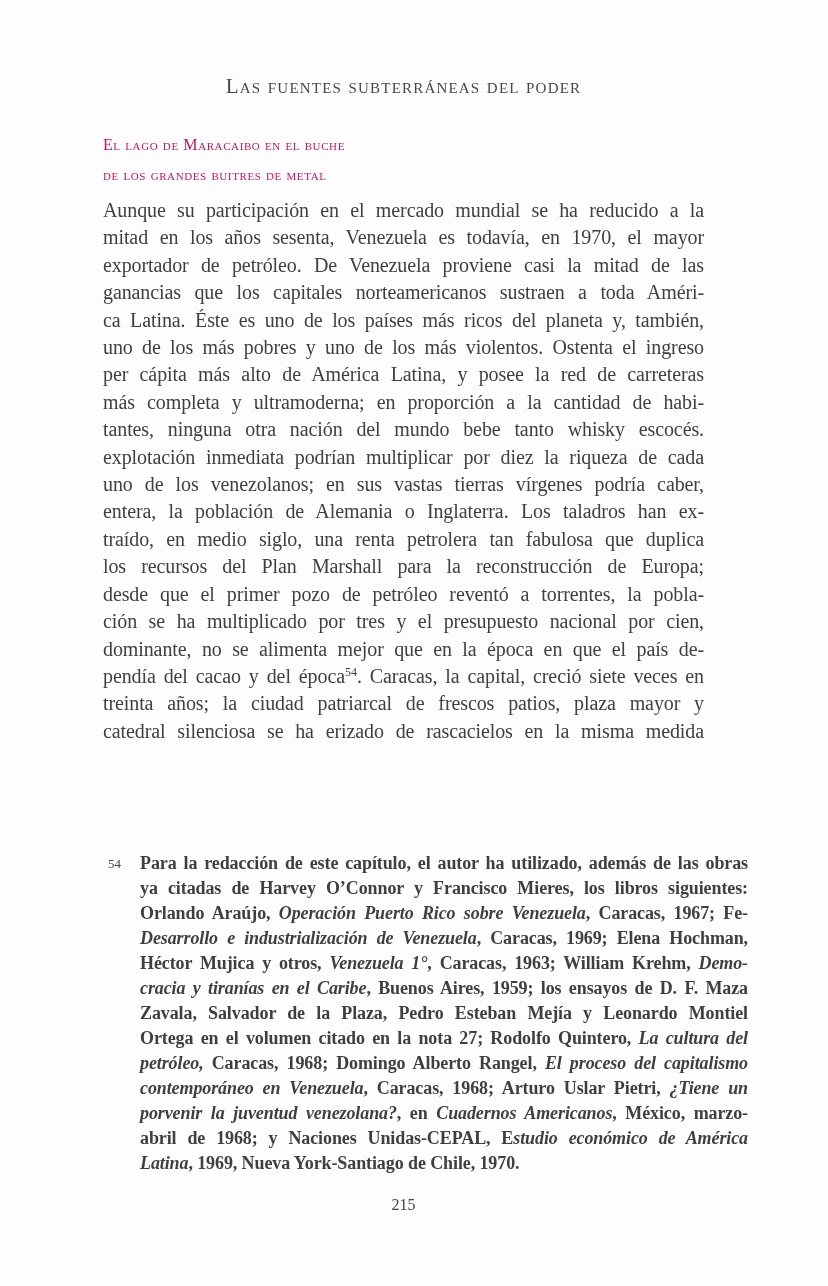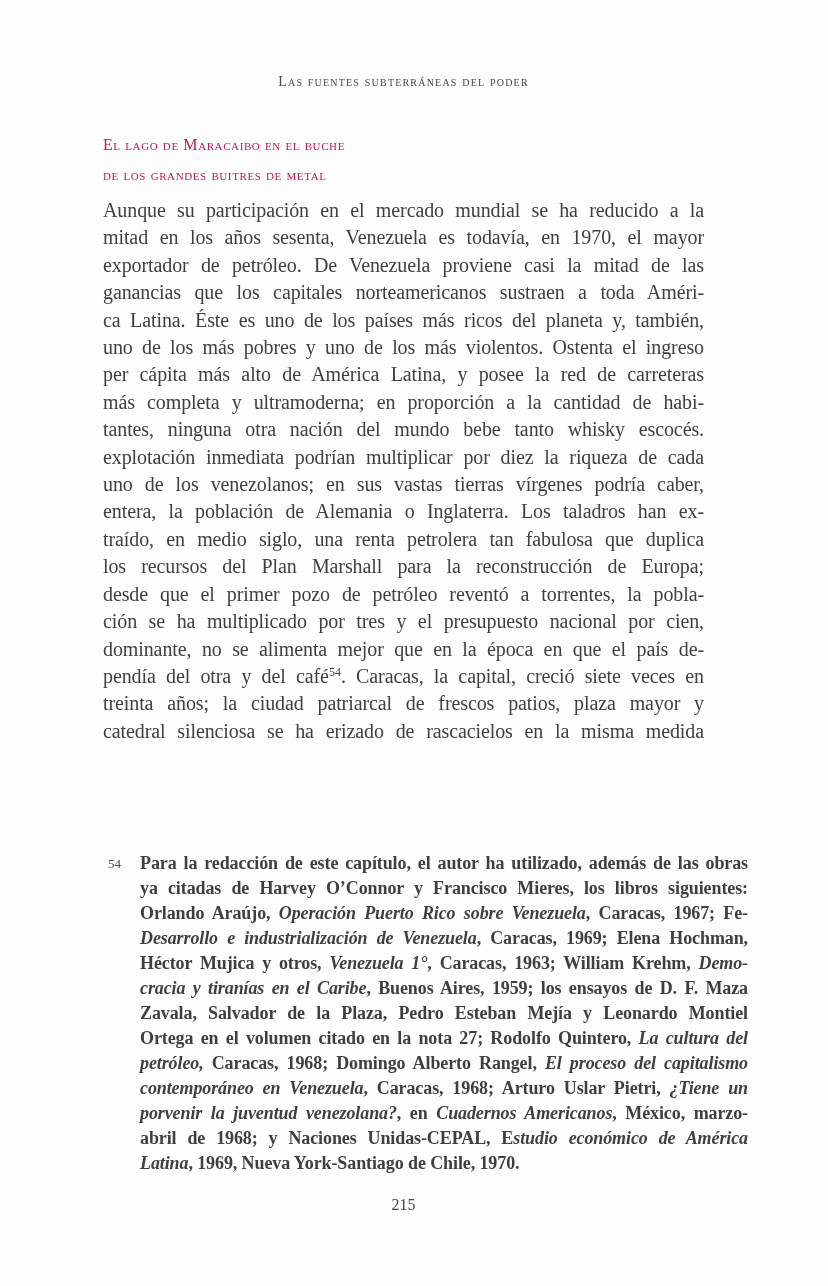--- a/index.html
+++ b/index.html
@@ -13,21 +13,21 @@
     color: #3f3f41;
     overflow: hidden;
   }
   .running-head {
     position: absolute;
     top: 74px;
     left: 103px;
     width: 601px;
     text-align: center;
     font-variant: small-caps;
-    font-size: 14px;
+    font-size: 21px;
     letter-spacing: 1.2px;
     color: #48484a;
   }
   .section-title {
     position: absolute;
     top: 130px;
     left: 103px;
     width: 601px;
     font-variant: small-caps;
     font-size: 16px;
@@ -115,21 +115,21 @@
       <div class="body-line"><span>más completa y ultramoderna; en proporción a la cantidad de habi-</span></div>
       <div class="body-line"><span>tantes, ninguna otra nación del mundo bebe tanto whisky escocés.</span></div>
       <div class="body-line"><span>explotación inmediata podrían multiplicar por diez la riqueza de cada</span></div>
       <div class="body-line"><span>uno de los venezolanos; en sus vastas tierras vírgenes podría caber,</span></div>
       <div class="body-line"><span>entera, la población de Alemania o Inglaterra. Los taladros han ex-</span></div>
       <div class="body-line"><span>traído, en medio siglo, una renta petrolera tan fabulosa que duplica</span></div>
       <div class="body-line"><span>los recursos del Plan Marshall para la reconstrucción de Europa;</span></div>
       <div class="body-line"><span>desde que el primer pozo de petróleo reventó a torrentes, la pobla-</span></div>
       <div class="body-line"><span>ción se ha multiplicado por tres y el presupuesto nacional por cien,</span></div>
       <div class="body-line"><span>dominante, no se alimenta mejor que en la época en que el país de-</span></div>
-      <div class="body-line"><span>pendía del otra y del café</span><sup>54</sup><span>. Caracas, la capital, creció siete veces en</span></div>
+      <div class="body-line"><span>pendía del cacao y del época</span><sup>54</sup><span>. Caracas, la capital, creció siete veces en</span></div>
       <div class="body-line"><span>treinta años; la ciudad patriarcal de frescos patios, plaza mayor y</span></div>
       <div class="body-line"><span>catedral silenciosa se ha erizado de rascacielos en la misma medida</span></div>
     </div>
 
   <div class="footnote-marker">54</div>
 
   <div class="footnote-text">
       <div class="fn-line"><span>Para la redacción de este capítulo, el autor ha utilizado, además de las obras</span></div>
       <div class="fn-line"><span>ya citadas de Harvey O’Connor y Francisco Mieres, los libros siguientes:</span></div>
       <div class="fn-line"><span>Orlando Araújo, </span><span class="it">Operación Puerto Rico sobre Venezuela</span><span>, Caracas, 1967; Fe-</span></div>

